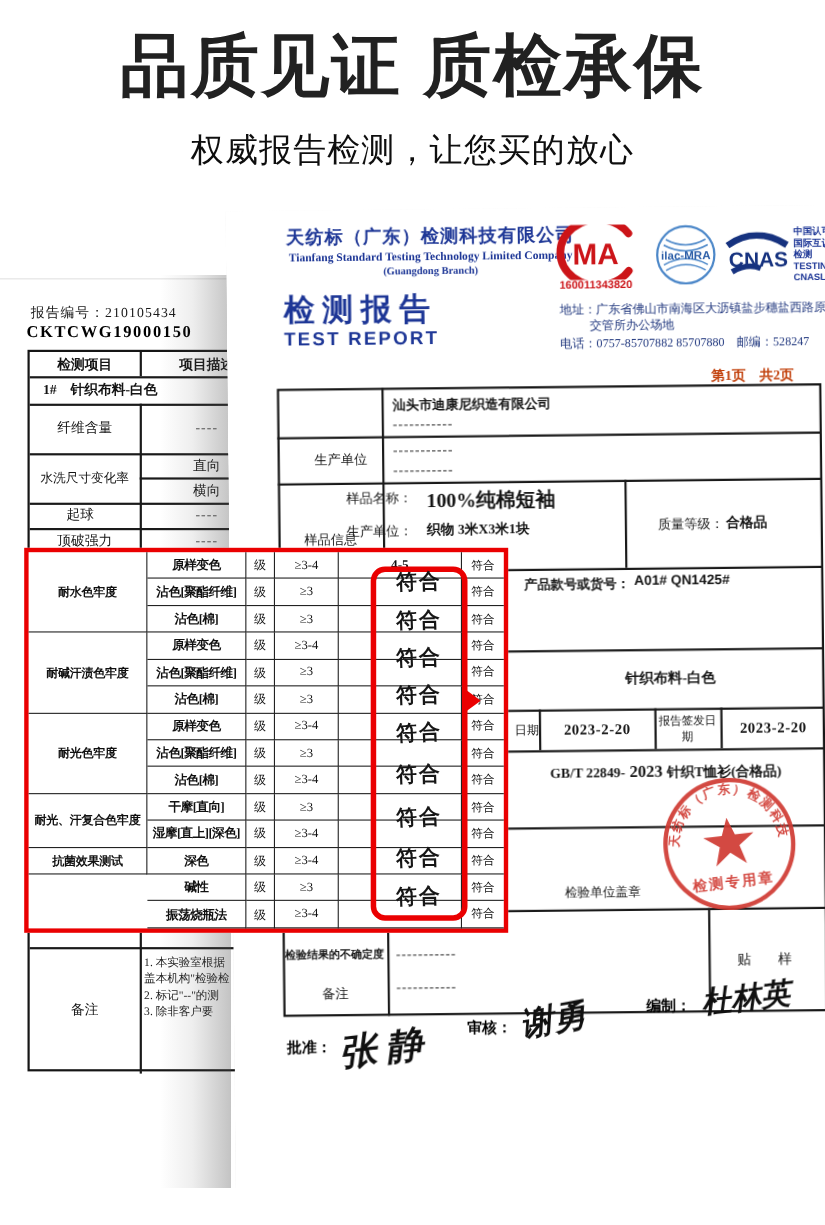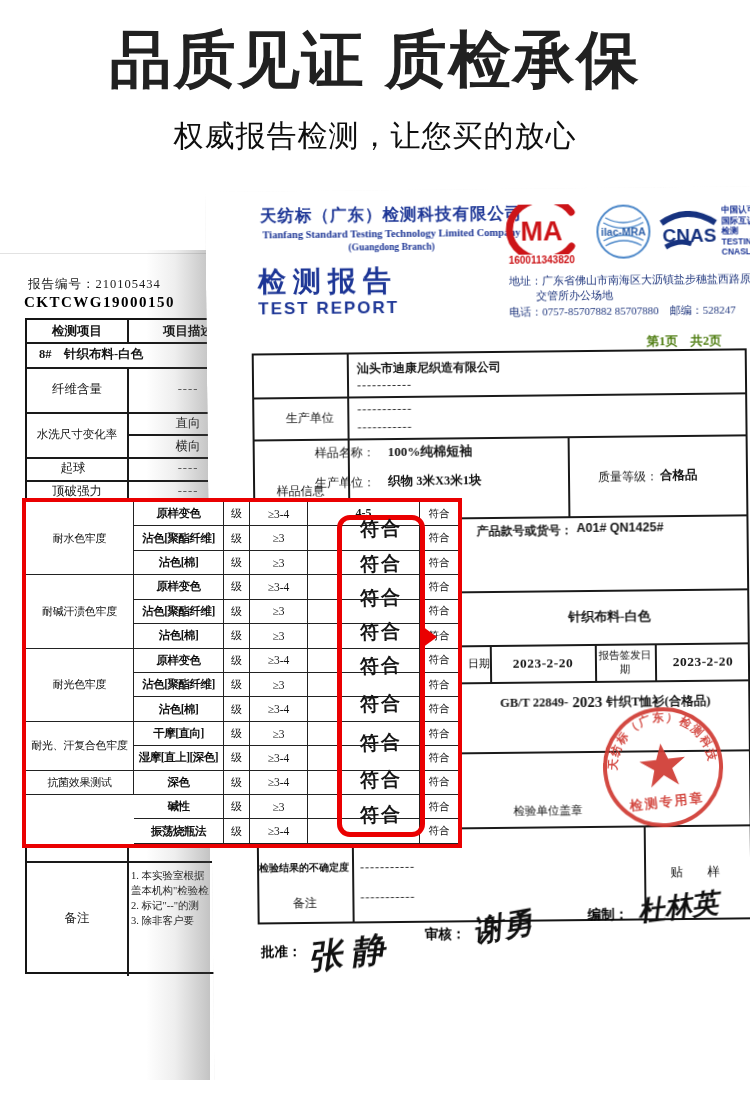--- a/index.html
+++ b/index.html
@@ -66,40 +66,40 @@
   .rd-cma{position:absolute;left:296px;top:16px;width:80px;height:50px;}
   .rd-cma-num{position:absolute;left:292px;top:66px;width:88px;text-align:center;
     font-size:10px;font-weight:bold;color:var(--cma-red);font-family:"Liberation Sans",sans-serif;}
   .rd-ilac{position:absolute;left:390px;top:16px;width:56px;height:56px;}
   .rd-cnas{position:absolute;left:452px;top:24px;width:62px;height:42px;}
   .rd-accred{position:absolute;left:516px;top:18px;width:60px;font-size:8.5px;line-height:10.5px;
     font-weight:bold;color:var(--doc-blue);font-family:"Liberation Sans",sans-serif;}
   .rd-addr1{position:absolute;left:303px;top:85px;font-size:11px;color:#20377e;white-space:nowrap;}
   .rd-addr2{position:absolute;left:330px;top:100px;font-size:11px;color:#20377e;}
   .rd-phone{position:absolute;left:303px;top:116px;font-size:11px;color:#20377e;white-space:nowrap;}
-  .rd-pageinfo{position:absolute;left:440px;top:146px;font-size:12.5px;font-weight:bold;color:#4d7c0f;}
+  .rd-pageinfo{position:absolute;left:440px;top:146px;font-size:12.5px;font-weight:bold;color:#c2410c;}
   .rt-frame{position:absolute;left:45px;top:162px;width:495px;height:571px;border:2px solid #161616;}
   .rd .hl,.rd-hl{position:absolute;height:1.5px;background:var(--line);}
   .rd-vl{position:absolute;width:1.5px;background:var(--line);}
   .rd-cell{position:absolute;font-size:12px;color:#141414;}
   .rd-center{display:flex;align-items:center;justify-content:center;text-align:center;}
   .rd-dashes{letter-spacing:1px;color:#222;}
   .rd-val{font-weight:bold;}
   .rd-date{font-size:13.5px;font-weight:bold;letter-spacing:0.5px;}
   .rd-sig-label{position:absolute;font-size:13.5px;font-weight:bold;color:#000;}
   .sig{position:absolute;font-family:"Liberation Serif",serif;font-weight:bold;font-style:italic;color:#101010;}
   .stamp{position:absolute;left:388px;top:516px;width:128px;height:128px;opacity:0.92;transform:rotate(-6deg);}
   
   .excerpt{
     position:absolute;left:22px;top:498px;width:440px;height:350px;background:#fff;
     border:4px solid var(--accent-red);z-index:40;font-family:"Liberation Serif",serif;
   }
   .x-cats{position:absolute;left:0;top:0;width:108px;}
   .x-cat{width:108px;border-right:1.5px solid #222;border-bottom:1.5px solid #222;
-    display:flex;align-items:center;justify-content:center;font-size:11px;font-weight:400;color:#111;
+    display:flex;align-items:center;justify-content:center;font-size:11px;font-weight:700;color:#111;
     letter-spacing:-0.3px;}
   .x-cat:nth-of-type(1),.x-cat:nth-of-type(2),.x-cat:nth-of-type(3){height:73.29px;}
   .x-cat:nth-of-type(4){height:48.86px;}
   .x-cat:nth-of-type(5),.x-cat:nth-of-type(6),.x-cat:nth-of-type(7){height:24.43px;}
   .x-rows{position:absolute;left:108px;top:0;width:324px;}
   .x-row{display:flex;height:24.43px;}
   .x-row>div{border-right:1.5px solid #222;border-bottom:1.5px solid #222;
     display:flex;align-items:center;justify-content:center;overflow:hidden;}
   .x-item{width:90px;font-size:11.5px;letter-spacing:-0.5px;font-weight:600;}
   .x-unit{width:26px;font-size:11px;}
@@ -140,21 +140,21 @@
     <div class="hl" style="top:137px"></div>
     <div class="hl" style="top:160px"></div>
     <div class="hl" style="top:183px"></div>
     <div class="hl" style="top:541px"></div>
     <div class="vl" style="left:100px;top:0;height:22px"></div>
     <div class="vl" style="left:100px;top:47px;height:609px"></div>
     <div class="hl" style="top:114px;left:100px;width:122px"></div>
 
     <div class="ld-cell" style="left:0;top:0;width:100px;height:22px;font-weight:600">检测项目</div>
     <div class="ld-cell" style="left:100px;top:0;width:122px;height:22px;font-weight:600">项目描述</div>
-    <div class="ld-cell" style="left:12px;top:22px;width:210px;height:25px;justify-content:flex-start;font-weight:600">8#　针织布料-白色</div>
+    <div class="ld-cell" style="left:12px;top:22px;width:210px;height:25px;justify-content:flex-start;font-weight:600">1#　针织布料-白色</div>
     <div class="ld-cell" style="left:0;top:47px;width:100px;height:45px">纤维含量</div>
     <div class="ld-cell ld-dash" style="left:100px;top:47px;width:122px;height:45px">----</div>
     <div class="ld-cell" style="left:0;top:92px;width:100px;height:45px;font-size:11.5px">水洗尺寸变化率</div>
     <div class="ld-cell" style="left:100px;top:92px;width:122px;height:22px">直向</div>
     <div class="ld-cell" style="left:100px;top:115px;width:122px;height:22px">横向</div>
     <div class="ld-cell" style="left:0;top:137px;width:92px;height:23px">起球</div>
     <div class="ld-cell ld-dash" style="left:100px;top:137px;width:122px;height:23px">----</div>
     <div class="ld-cell" style="left:0;top:160px;width:100px;height:23px">顶破强力</div>
     <div class="ld-cell ld-dash" style="left:100px;top:160px;width:122px;height:23px">----</div>
     <div class="ld-cell" style="left:0;top:541px;width:100px;height:115px">备注</div>
@@ -230,21 +230,21 @@
   <div class="rd-vl" style="left:432px;top:638px;height:95px"></div>
 
   <div class="rd-cell rd-val" style="left:150px;top:170px">汕头市迪康尼织造有限公司</div>
   <div class="rd-cell rd-dashes" style="left:150px;top:188px">-----------</div>
   <div class="rd-cell rd-center" style="left:45px;top:206px;width:115px;height:42px">生产单位</div>
   <div class="rd-cell rd-dashes" style="left:150px;top:212px">-----------</div>
   <div class="rd-cell rd-dashes" style="left:150px;top:230px">-----------</div>
 
   <div class="rd-cell rd-center" style="left:45px;top:288px;width:95px;height:24px">样品信息</div>
   <div class="rd-cell" style="left:107px;top:254px">样品名称：</div>
-  <div class="rd-cell rd-val" style="left:180px;top:253px;font-size:13px">100%纯棉短袖</div>
+  <div class="rd-cell rd-val" style="left:180px;top:253px;font-size:18px">100%纯棉短袖</div>
   <div class="rd-cell" style="left:107px;top:284px">生产单位：</div>
   <div class="rd-cell rd-val" style="left:180px;top:283px;font-size:12.5px">织物 3米X3米1块</div>
   <div class="rd-cell" style="left:390px;top:281px">质量等级：</div>
   <div class="rd-cell rd-val" style="left:452px;top:280px;font-size:12.5px">合格品</div>
 
   <div class="rd-cell" style="left:268px;top:334px;font-weight:600">产品款号或货号：</div>
   <div class="rd-cell rd-val" style="left:368px;top:333px;font-size:12.5px;font-family:'Liberation Sans',sans-serif">A01# QN1425#</div>
   <div class="rd-cell rd-center rd-val" style="left:300px;top:402px;width:200px;height:54px;font-size:13px">针织布料-白色</div>
 
   <div class="rd-cell" style="left:258px;top:467px;font-size:11px">日期</div>

